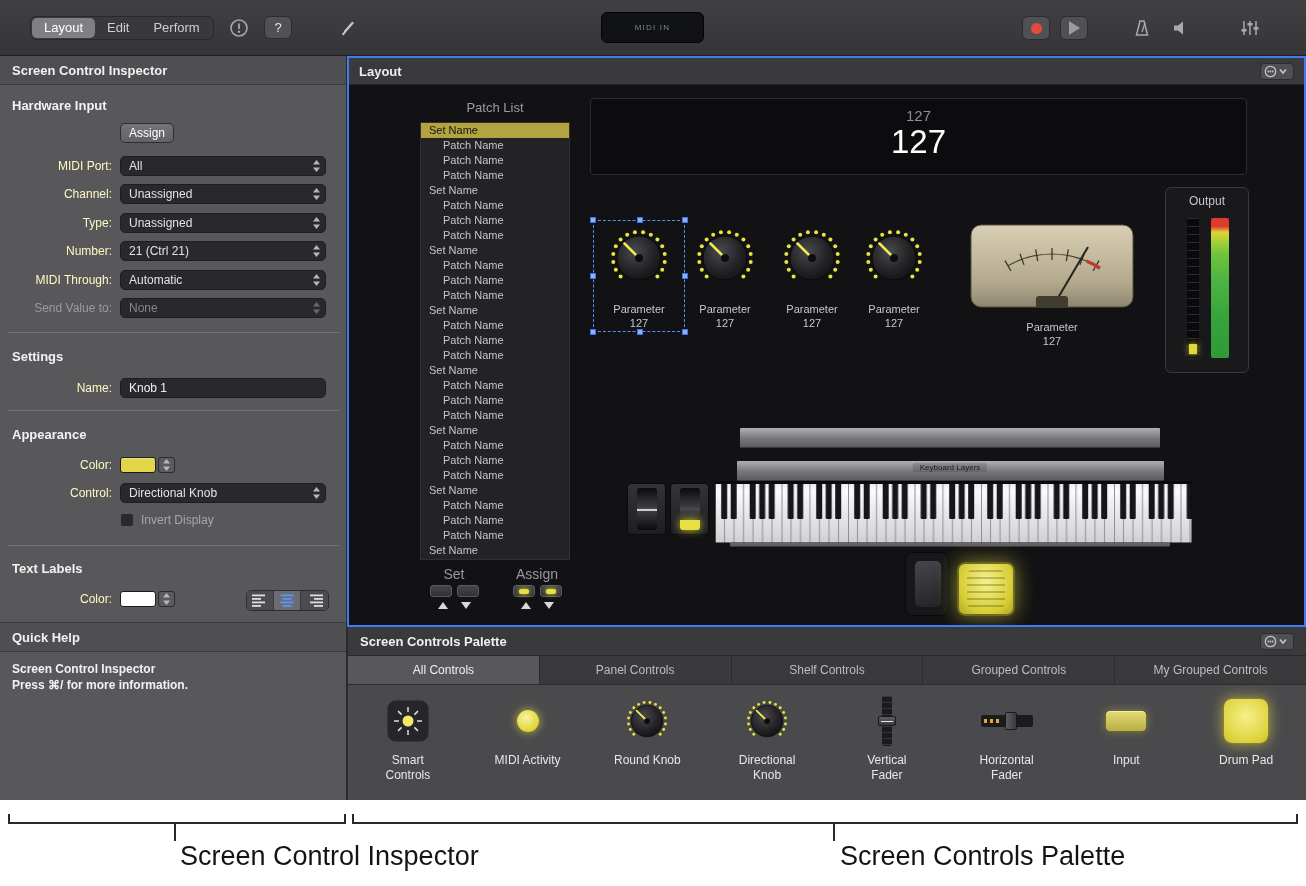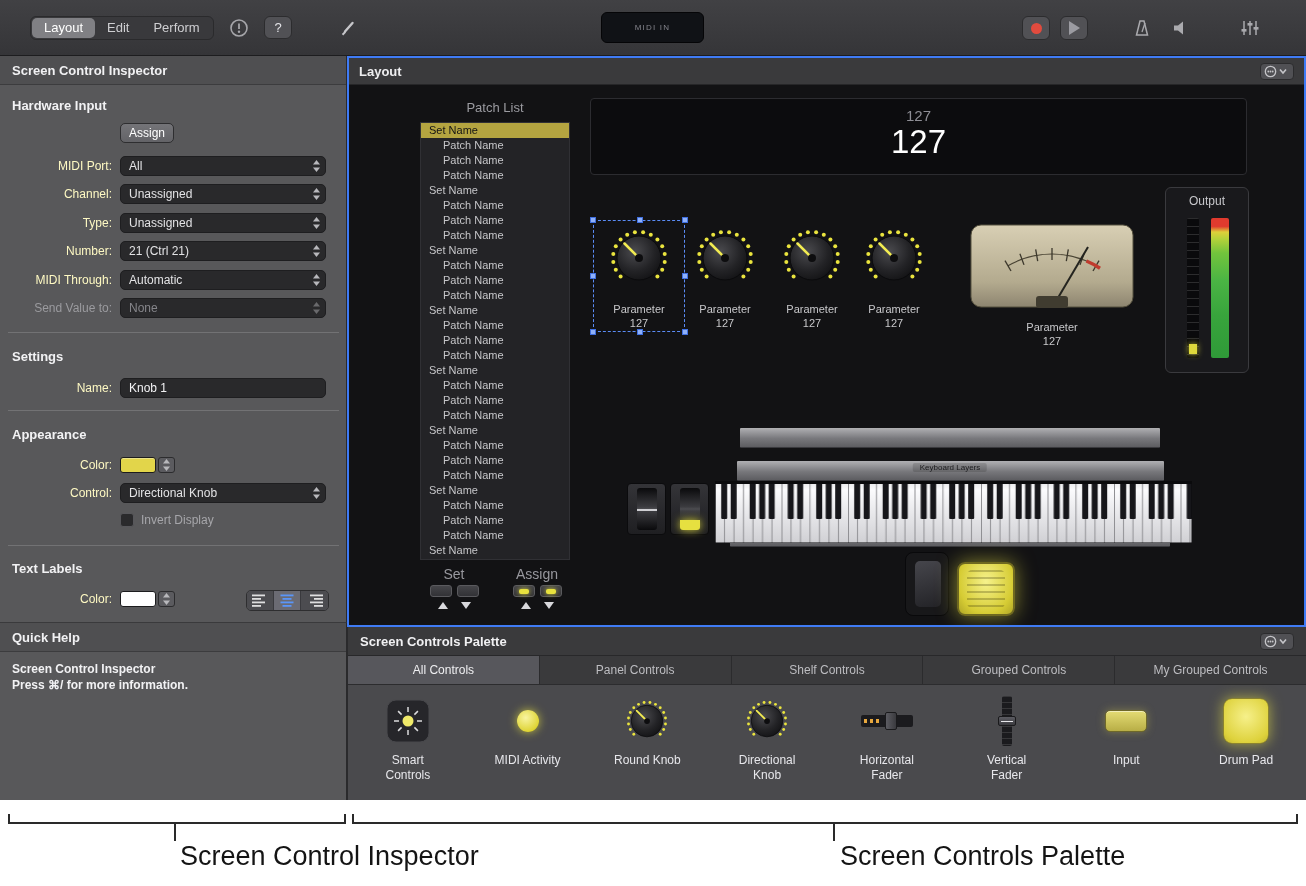--- a/index.html
+++ b/index.html
@@ -676,37 +676,37 @@
       <div class="p-item">
         <div class="p-icon">
           <svg width="46" height="46" viewBox="0 0 64 64">
               <use href="#knob-sym"></use>
             </svg>
         </div>
         <div class="p-label narrow">Directional Knob</div>
       </div>
       <div class="p-item">
         <div class="p-icon">
+          <div class="vf-track">
+              <span class="vf-handle"></span>
+            </div>
+        </div>
+        <div class="p-label narrow">Vertical Fader</div>
+      </div>
+      <div class="p-item">
+        <div class="p-icon">
           <div class="hf-track">
               <span class="hf-leds"></span>
               <span class="hf-handle"></span>
             </div>
         </div>
         <div class="p-label narrow">Horizontal Fader</div>
       </div>
       <div class="p-item">
         <div class="p-icon">
-          <div class="vf-track">
-              <span class="vf-handle"></span>
-            </div>
-        </div>
-        <div class="p-label narrow">Vertical Fader</div>
-      </div>
-      <div class="p-item">
-        <div class="p-icon">
             <span class="icon-button-ctl"></span>
           </div>
         <div class="p-label">Input</div>
       </div>
       <div class="p-item">
         <div class="p-icon">
             <span class="icon-drum-pad"></span>
           </div>
         <div class="p-label">Drum Pad</div>
       </div>

